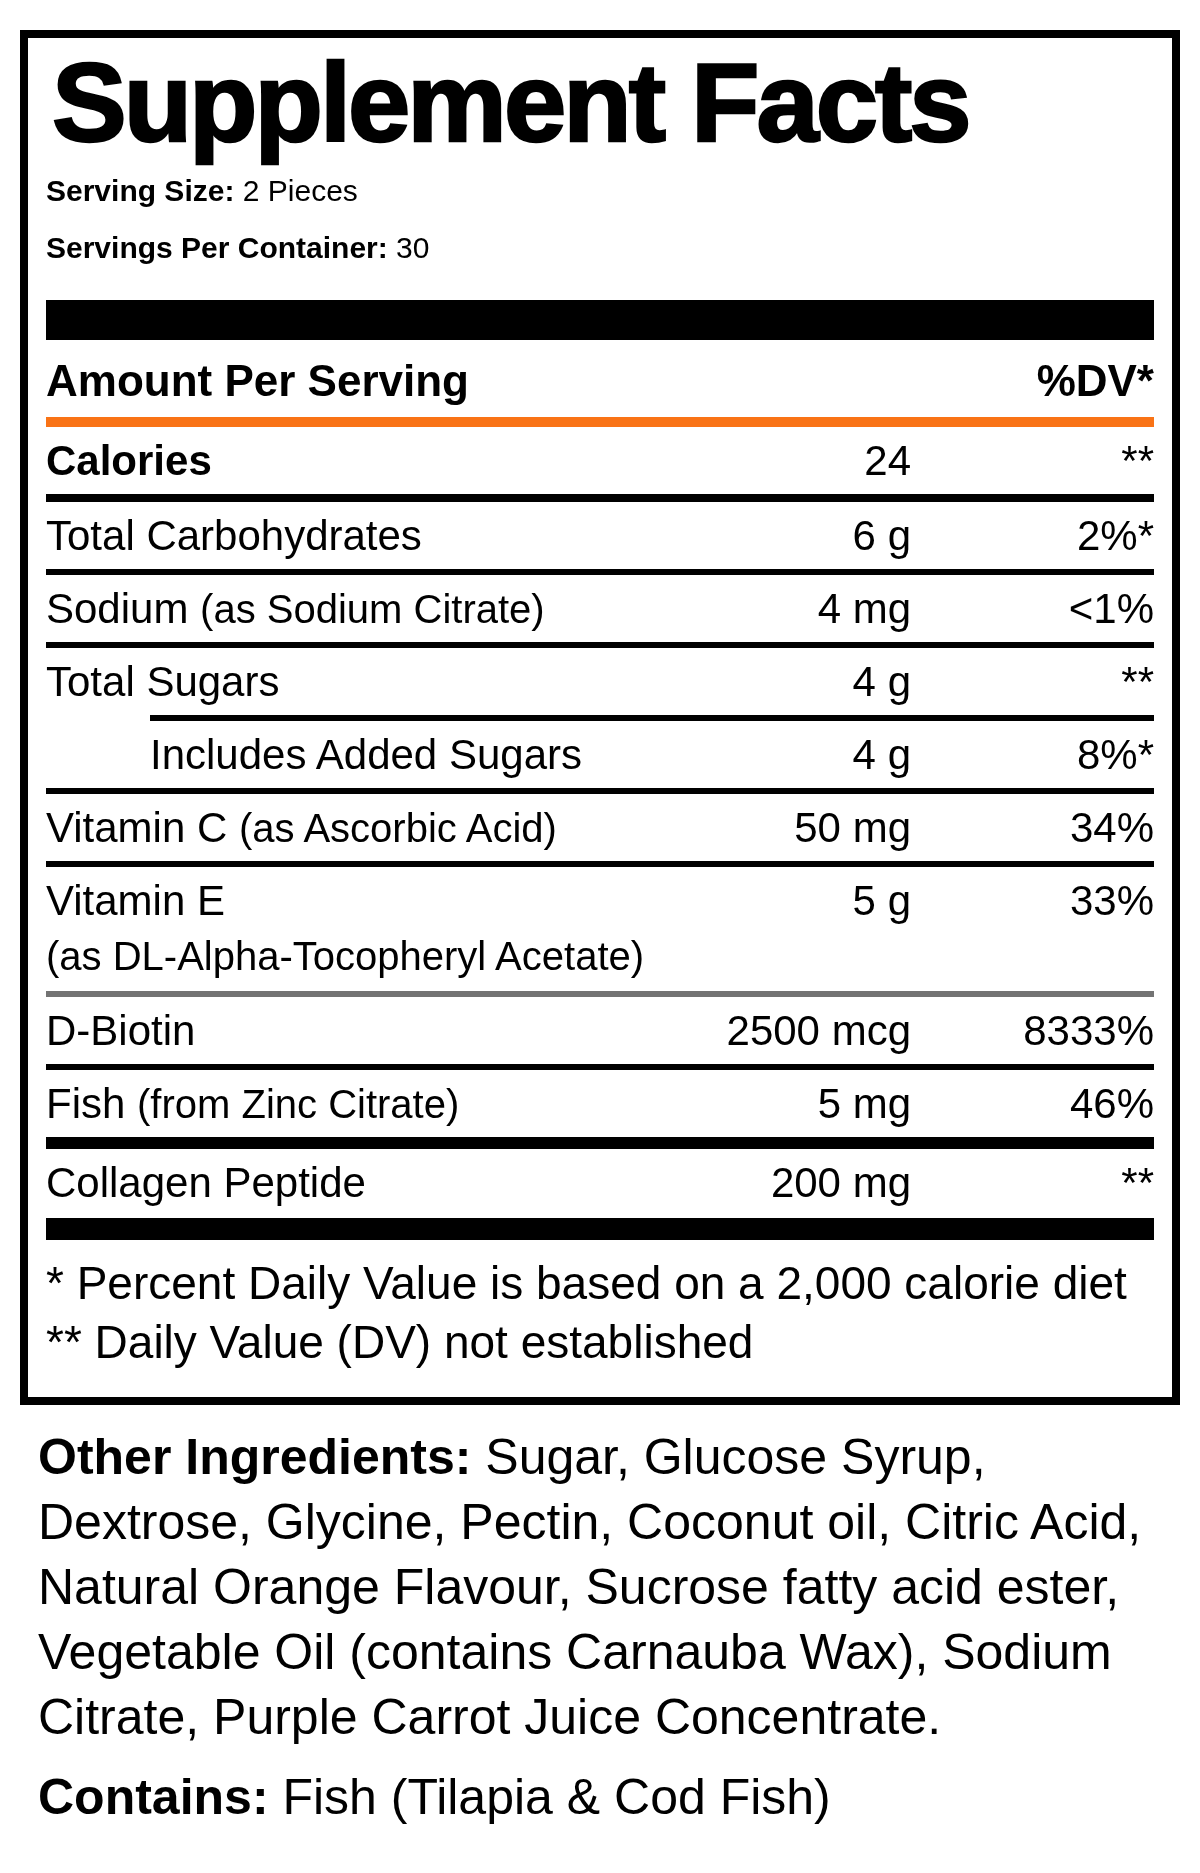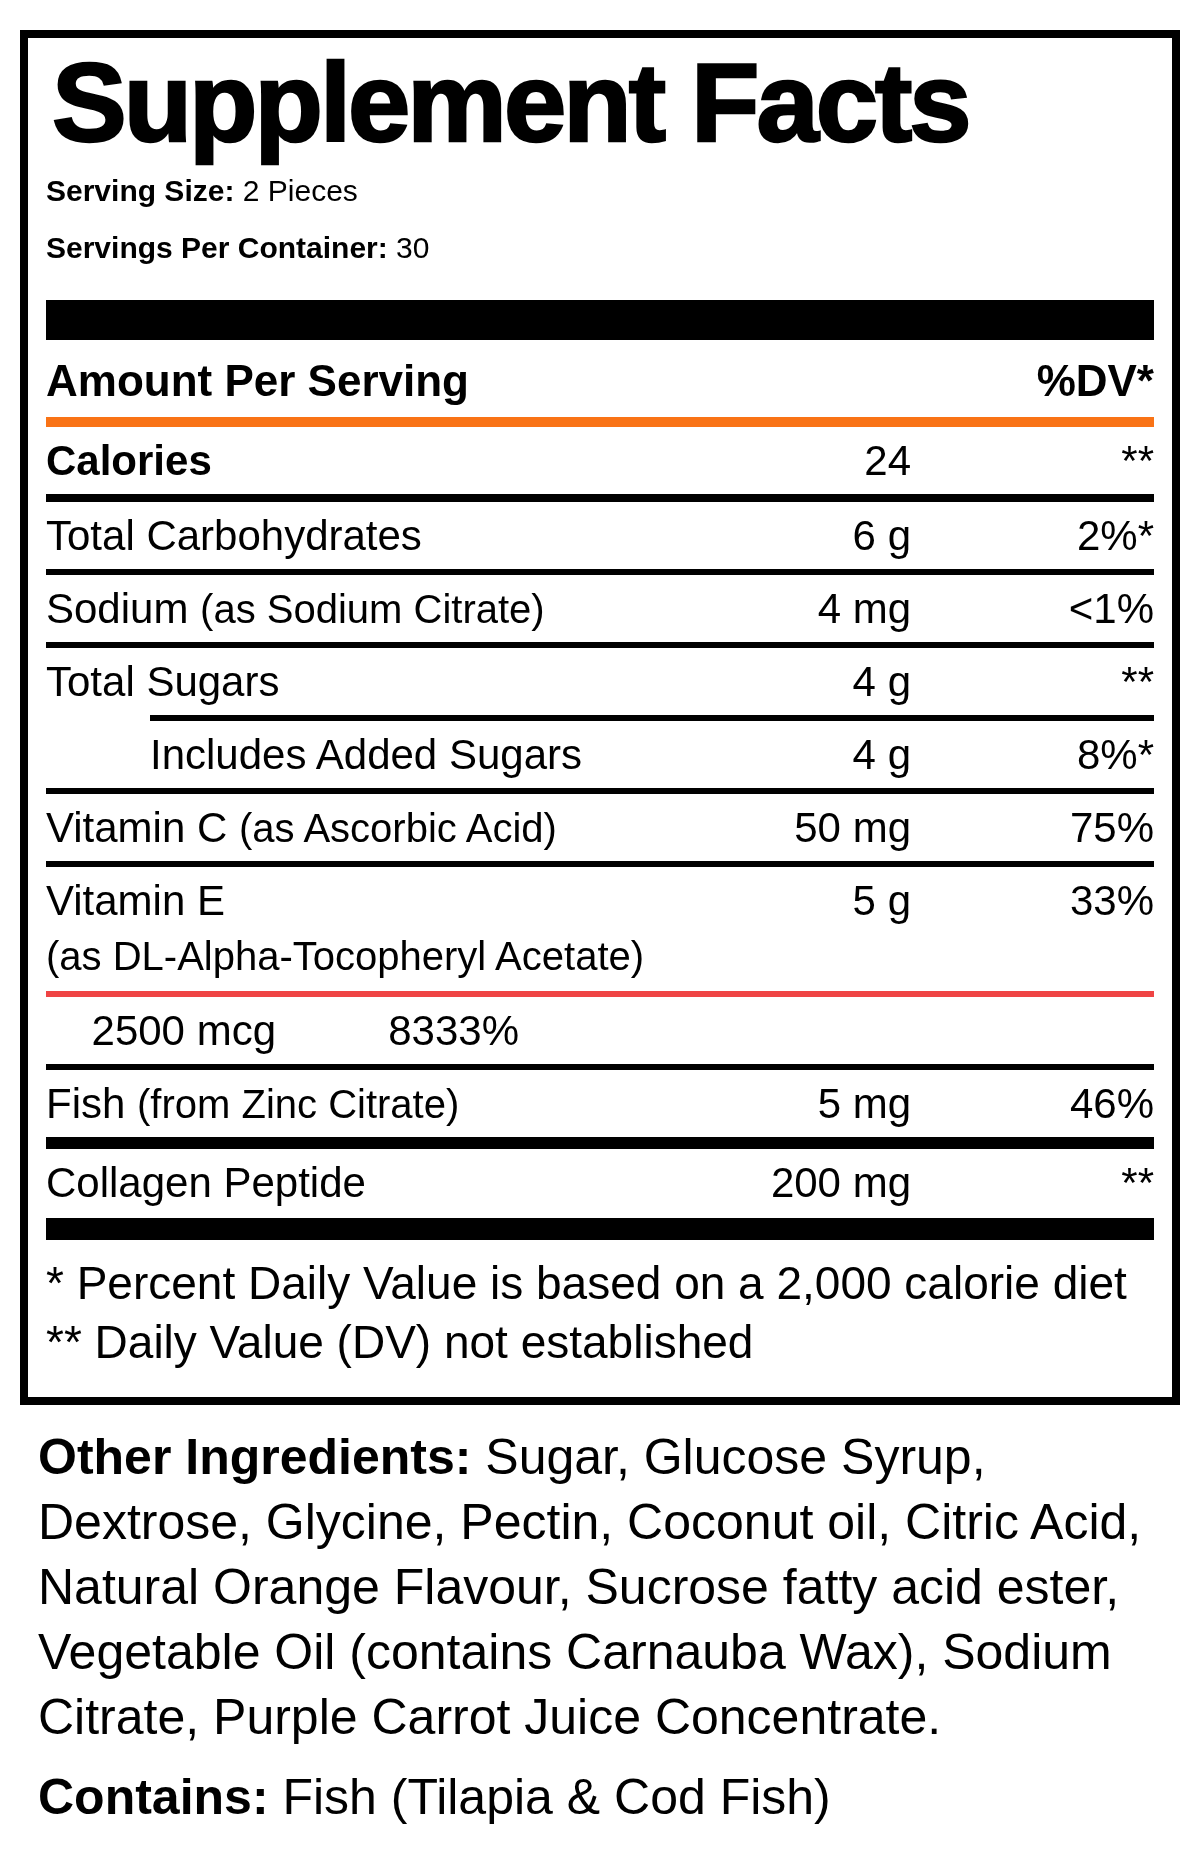--- a/index.html
+++ b/index.html
@@ -56,21 +56,21 @@
   .row.sep8{border-bottom-width:8px;}
   .row.nosep{border-bottom:none;align-items:center;}
   .note{font-size:40px;}
   .row.indent .name{padding-left:104px;}
   .partial-sep{
     height:6px;background:#000;margin-left:104px;
   }
   .ve-note{
     font-size:40px;
     padding:0 0 12px 0;
-    border-bottom:6px solid #ef4444;
+    border-bottom:6px solid #737373;
   }
   .bar12{height:12px;background:#000;}
   .bar22{height:22px;background:#000;margin-top:2px;}
   .footnotes{
     margin-top:14px;
     font-size:46px;
     line-height:59px;
   }
   .footnote{margin:0;}
   .ingredients, .contains{
@@ -131,31 +131,32 @@
 
   <div class="row indent">
     <span class="name">Includes Added Sugars</span>
     <span class="amt">4 g</span>
     <span class="dv">8%*</span>
   </div>
 
   <div class="row">
     <span class="name"><span>Vitamin C</span> <span class="note">(as Ascorbic Acid)</span></span>
     <span class="amt">50 mg</span>
-    <span class="dv">75%</span>
+    <span class="dv">34%</span>
   </div>
 
   <div class="row nosep">
     <span class="name">Vitamin E</span>
     <span class="amt">5 g</span>
     <span class="dv">33%</span>
   </div>
   <div class="ve-note">(as DL-Alpha-Tocopheryl Acetate)</div>
 
   <div class="row">
+    <span class="name">D-Biotin</span>
     <span class="amt">2500 mcg</span>
     <span class="dv">8333%</span>
   </div>
 
   <div class="row nosep">
     <span class="name"><span>Fish</span> <span class="note">(from Zinc Citrate)</span></span>
     <span class="amt">5 mg</span>
     <span class="dv">46%</span>
   </div>
 

